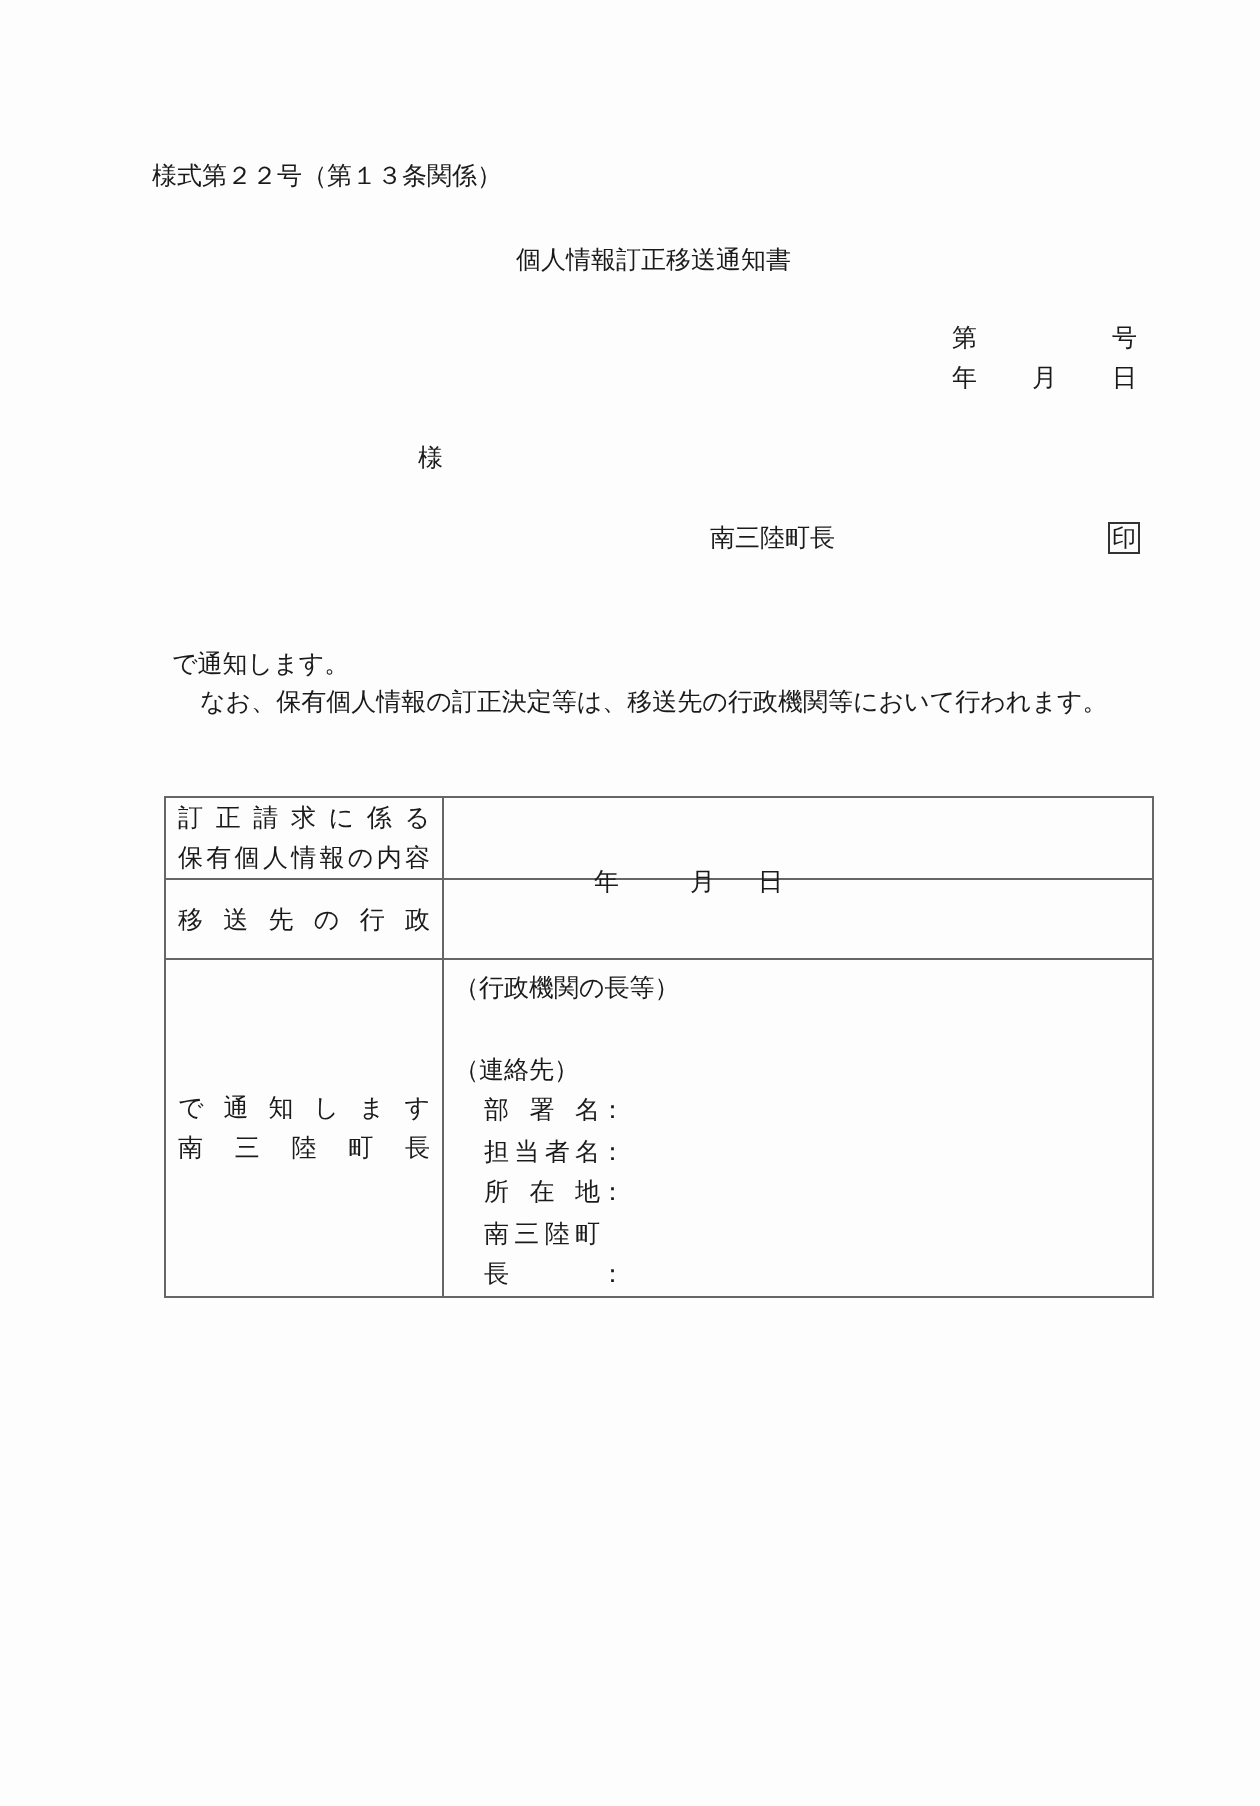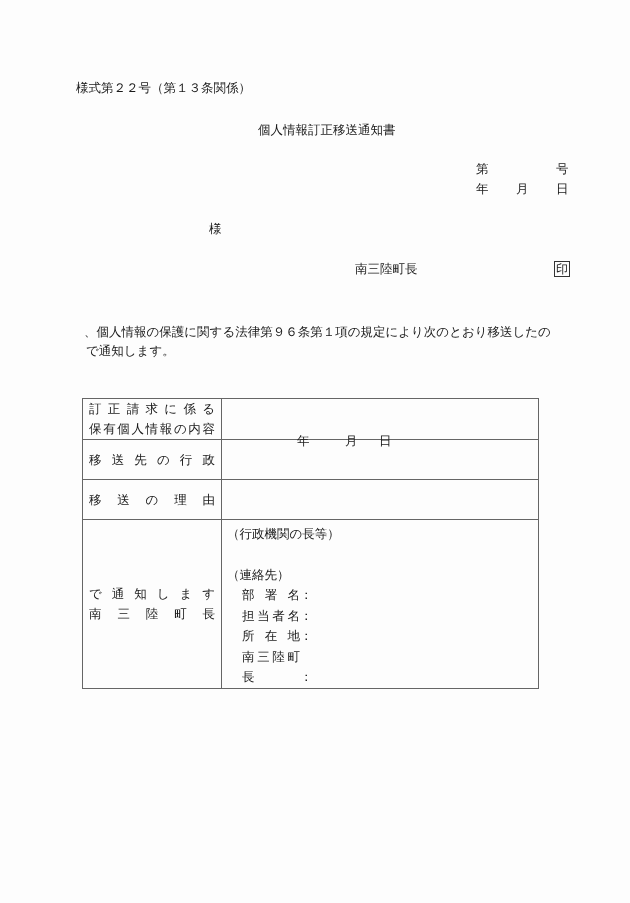--- a/index.html
+++ b/index.html
@@ -24,21 +24,21 @@
   .sender { left: 355px; top: 263px; }
   .seal {
     left: 554px; top: 261px;
     border: 1px solid #333; padding: 1px 1px; font-size: 12px;
   }
   .body-text { left: 82px; top: 322px; width: 500px; white-space: normal; line-height: 19px; }
   .body-text .line { display: block; white-space: nowrap; }
 
   table.main {
     position: absolute; left: 82px; top: 398px;
-    width: 457px; border-collapse: collapse;
+    width: 495px; border-collapse: collapse;
     font-size: 12.5px;
   }
   table.main td {
     border: 1.2px solid #666;
     vertical-align: middle;
     padding: 0;
   }
   td.lbl { width: 132px; padding-left: 6px !important; }
   .lbl .sp { display: block; text-align: justify; text-align-last: justify; padding-right: 6px; line-height: 20px; letter-spacing: 0; }
   tr.r1 td { height: 40px; }
@@ -63,48 +63,42 @@
 <div class="abs date-nen">年</div>
 <div class="abs date-tsuki">月</div>
 <div class="abs date-hi">日</div>
 
 <div class="abs recipient-sama">様</div>
 
 <div class="abs sender">南三陸町長</div>
 <div class="abs seal">印</div>
 
 <div class="abs body-text">
-  <span class="line" style="margin-left:2px">、個人情報の保護に関する法律第９６条第１項の規定により次のとおり移送したの</span>
   <span class="line" style="margin-left:4px">で通知します。</span>
+  <span class="line" style="margin-left:18px">なお、保有個人情報の訂正決定等は、移送先の行政機関等において行われます。</span>
 </div>
 
 <table class="main">
   <tbody>
       <tr class="r1">
     <td class="lbl">
       <span class="sp">訂正請求に係る</span>
       <span class="sp">保有個人情報の内容</span>
     </td>
     <td></td>
   </tr>
   <tr class="r2">
     <td class="lbl">
       <span class="sp">移送先の行政</span>
     </td>
     <td class="date-cell">
       <span style="left:75px">年</span>
       <span style="left:123px">月</span>
       <span style="left:157px">日</span>
     </td>
-  </tr>
-  <tr class="r3">
-    <td class="lbl">
-      <span class="sp">移送の理由</span>
-    </td>
-    <td></td>
   </tr>
   <tr class="r4">
     <td class="lbl">
       <span class="sp">で通知します</span>
       <span class="sp">南三陸町長</span>
     </td>
     <td class="dest-cell">
       <div style="margin-left:-8px">（行政機関の長等）</div>
       <div class="gap"></div>
       <div style="margin-left:-8px">（連絡先）</div>

